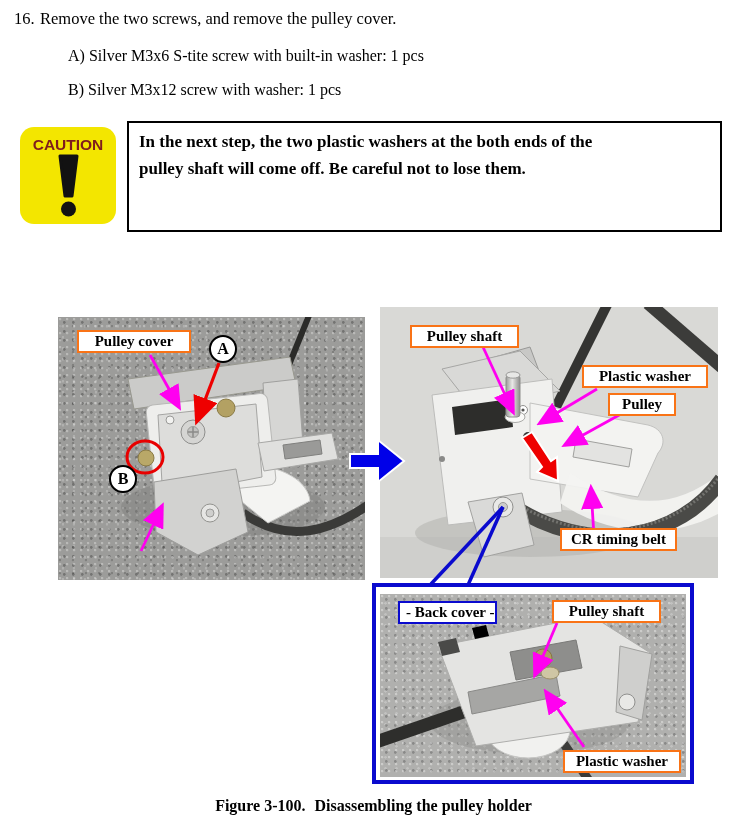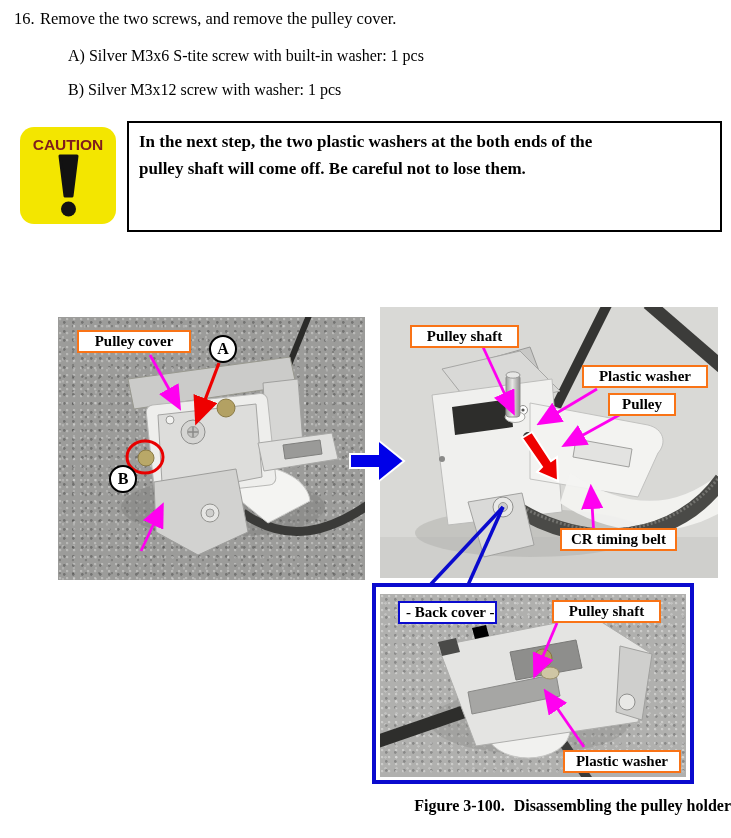--- a/index.html
+++ b/index.html
@@ -42,21 +42,21 @@
       radial-gradient(circle at 15% 70%, rgba(0,0,0,.18) 1px, transparent 1.6px);
     background-size:7px 7px,9px 9px,11px 11px,13px 13px;}
   .carpet-light{background-color:#b0b0ae;
     background-image:
       radial-gradient(circle at 30% 30%, rgba(255,255,255,.35) 1px, transparent 1.6px),
       radial-gradient(circle at 70% 60%, rgba(0,0,0,.22) 1px, transparent 1.7px),
       radial-gradient(circle at 50% 85%, rgba(255,255,255,.22) 1px, transparent 1.5px);
     background-size:7px 7px,9px 9px,11px 11px;}
 
   
-  .caption{position:absolute;left:0;top:797px;width:731px;text-align:right;
+  .caption{position:absolute;left:0;top:797px;width:731px;text-align:center;
            font-weight:bold;font-size:16px;padding-left:16px;box-sizing:border-box;}
   .caption span{white-space:nowrap;}
   .caption .cap-prefix{margin-right:9px;}
 </style>
 </head>
 <body>
 
 <div class="page">
 
   <div class="step" style="left:14px;top:8px;">

